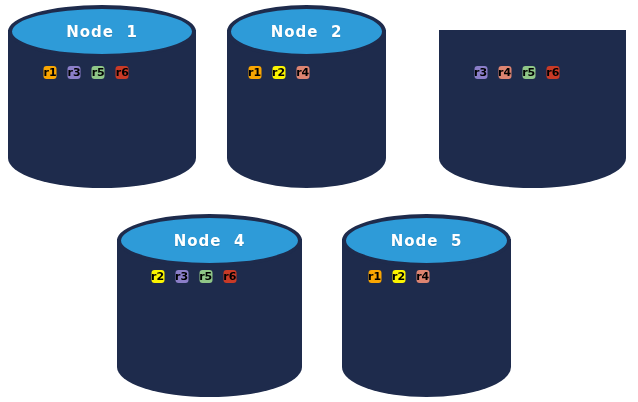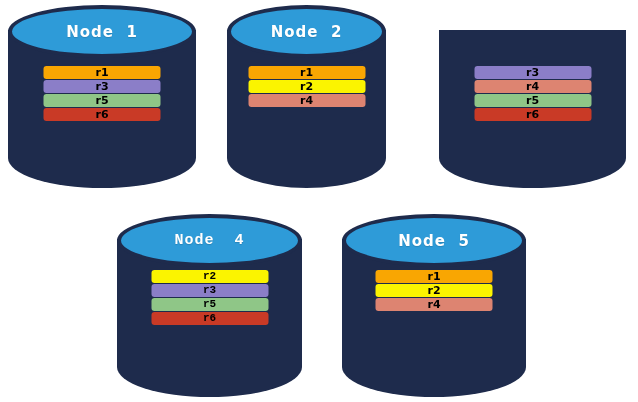--- a/index.html
+++ b/index.html
@@ -16,22 +16,22 @@
     overflow: hidden;
   }
   .cyl {
     position: absolute;
     width: 188px;
     height: 183px;
   }
   .pos-node-1 { left: 8px;   top: 5px; }
   .pos-node-2 { left: 227px; top: 5px;  width: 159px; }
   .pos-node-3 { left: 439px; top: 5px;  width: 187px; }
-  .pos-node-4 { left: 117px; top: 214px; width: 185px; font-family: Liberation Mono, monospace; }
-  .pos-node-5 { left: 342px; top: 214px; width: 184px; }
+  .pos-node-4 { left: 117px; top: 214px; width: 185px; }
+  .pos-node-5 { left: 342px; top: 214px; width: 169px; }
 
   .cyl-body {
     position: absolute;
     left: 0; right: 0;
     top: 25px; bottom: 0;
     background: var(--body-color);
     border-radius: 0 0 50% 50% / 0 0 19% 19%;
   }
   .cyl-top {
     position: absolute;
@@ -54,22 +54,21 @@
     letter-spacing: 1px;
     text-shadow: 0 1px 1px rgba(0,0,0,0.15);
   }
   .bars {
     position: absolute;
     left: 50%;
     transform: translateX(-50%);
     top: 61px;
     width: 117px;
     display: flex;
-    flex-direction: column;
-    gap: 1px;
+    gap: 11px;
     z-index: 3;
   }
   .pos-node-4 .bars, .pos-node-5 .bars { top: 56px; }
   .bar {
     height: 13px;
     border-radius: 3px;
     display: flex;
     align-items: center;
     justify-content: center;
     font-size: 11px;

